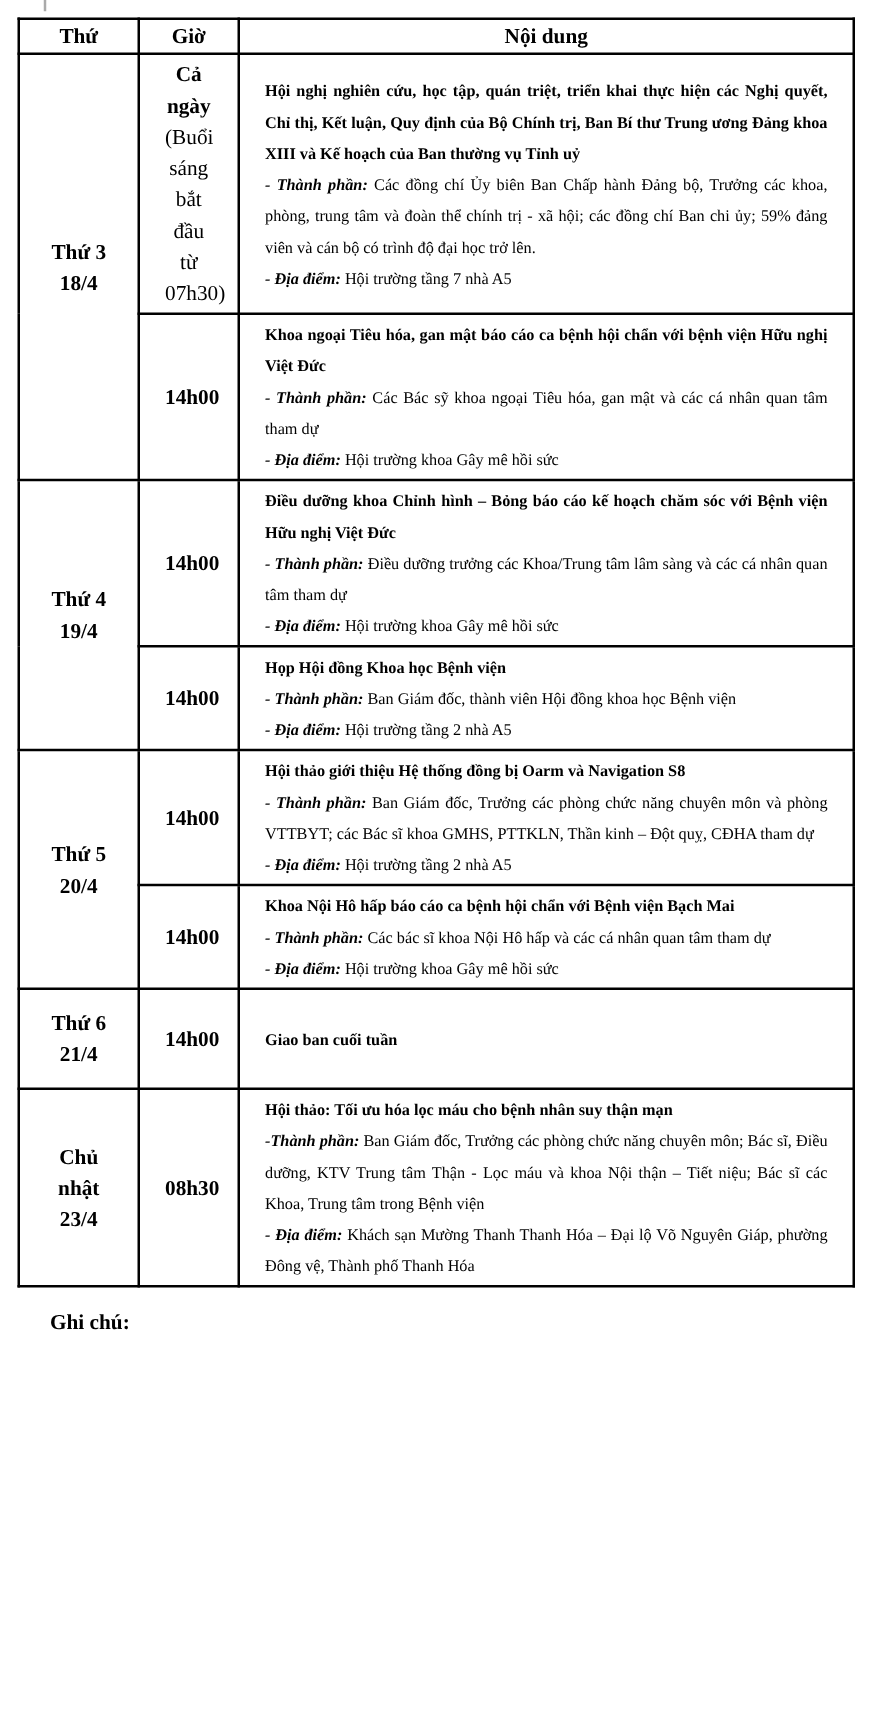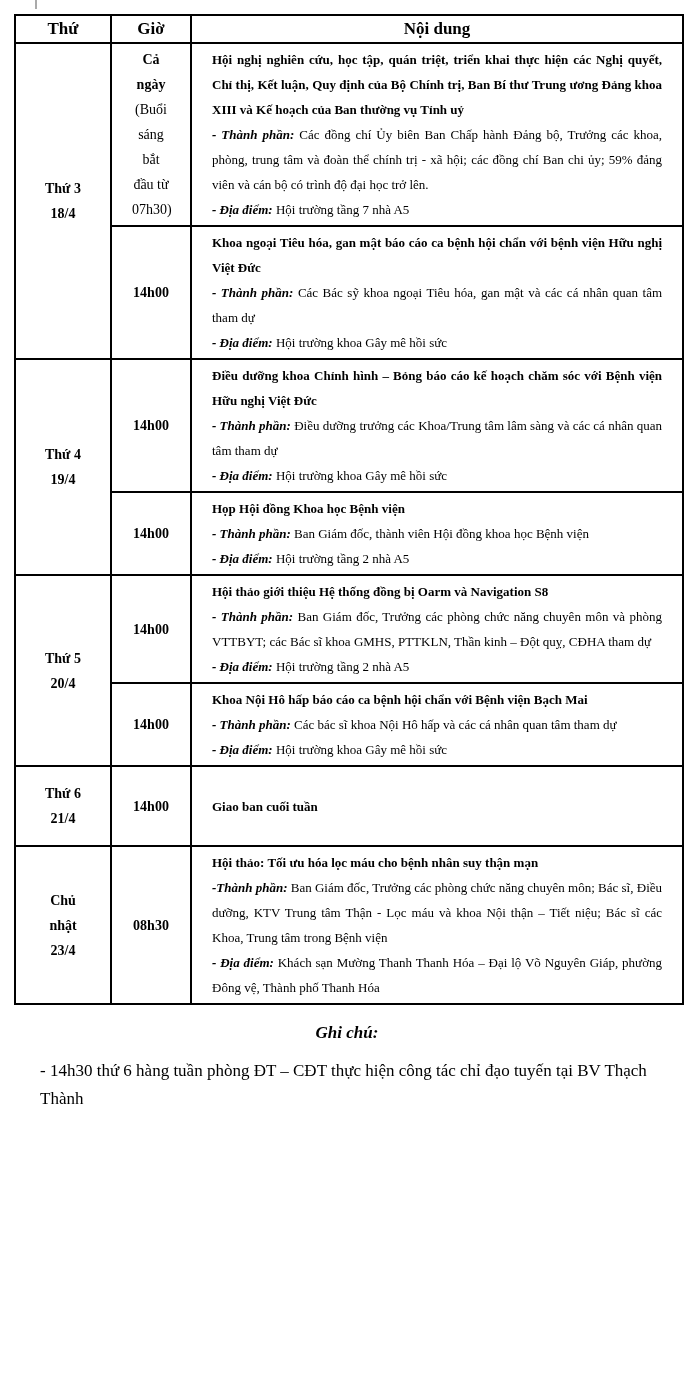--- a/index.html
+++ b/index.html
@@ -40,21 +40,21 @@
   col.c-time { width: 80px; }
   col.c-content { width: 492px; }
   th {
     font-size: 17px;
     font-weight: bold;
     text-align: center;
     padding: 4px 2px;
   }
   td.day, td.time {
     text-align: center;
-    font-size: 14px;
+    font-size: 17px;
     line-height: 25px;
     padding: 3px 4px;
   }
   td.day { font-weight: bold; }
   .t-main { font-weight: bold; }
   .t-sub { font-weight: normal; }
   td.content {
     font-size: 13px;
     line-height: 25px;
     text-align: justify;
@@ -63,23 +63,21 @@
   p.title { font-weight: bold; }
   .lbl { font-weight: bold; font-style: italic; }
   tr.tall td { padding-top: 14px; padding-bottom: 14px; }
   .notes {
     margin: 14px 28px 0 26px;
     font-size: 17px;
     line-height: 28px;
   }
   .notes-heading {
     font-weight: bold;
-    font-style: italic;
     margin: 0 0 10px 0;
-    text-align: center;
   }
   .note-item {
     margin: 0 0 13px 0;
     max-width: 622px;
   }
 </style>
 </head>
 <body>
 
 <div class="artifact-tick"></div>
@@ -203,16 +201,15 @@
           <p class="sect"><span class="lbl">-Thành phần:</span> <span>Ban Giám đốc, Trưởng các phòng chức năng chuyên môn; Bác sĩ, Điều dưỡng, KTV Trung tâm Thận - Lọc máu và khoa Nội thận – Tiết niệu; Bác sĩ các Khoa, Trung tâm trong Bệnh viện</span></p>
           <p class="sect"><span class="lbl">- Địa điểm:</span> <span>Khách sạn Mường Thanh Thanh Hóa – Đại lộ Võ Nguyên Giáp, phường Đông vệ, Thành phố Thanh Hóa</span></p>
         </td>
       </tr>
 
     </tbody>
   </table>
 
   <div class="notes">
     <p class="notes-heading">Ghi chú:</p>
-    <p class="note-item">- 14h30 thứ 6 hàng tuần phòng ĐT – CĐT thực hiện công tác chỉ đạo tuyến tại BV Thạch Thành</p>
   </div>
 
 </div>
 
 </body></html>

